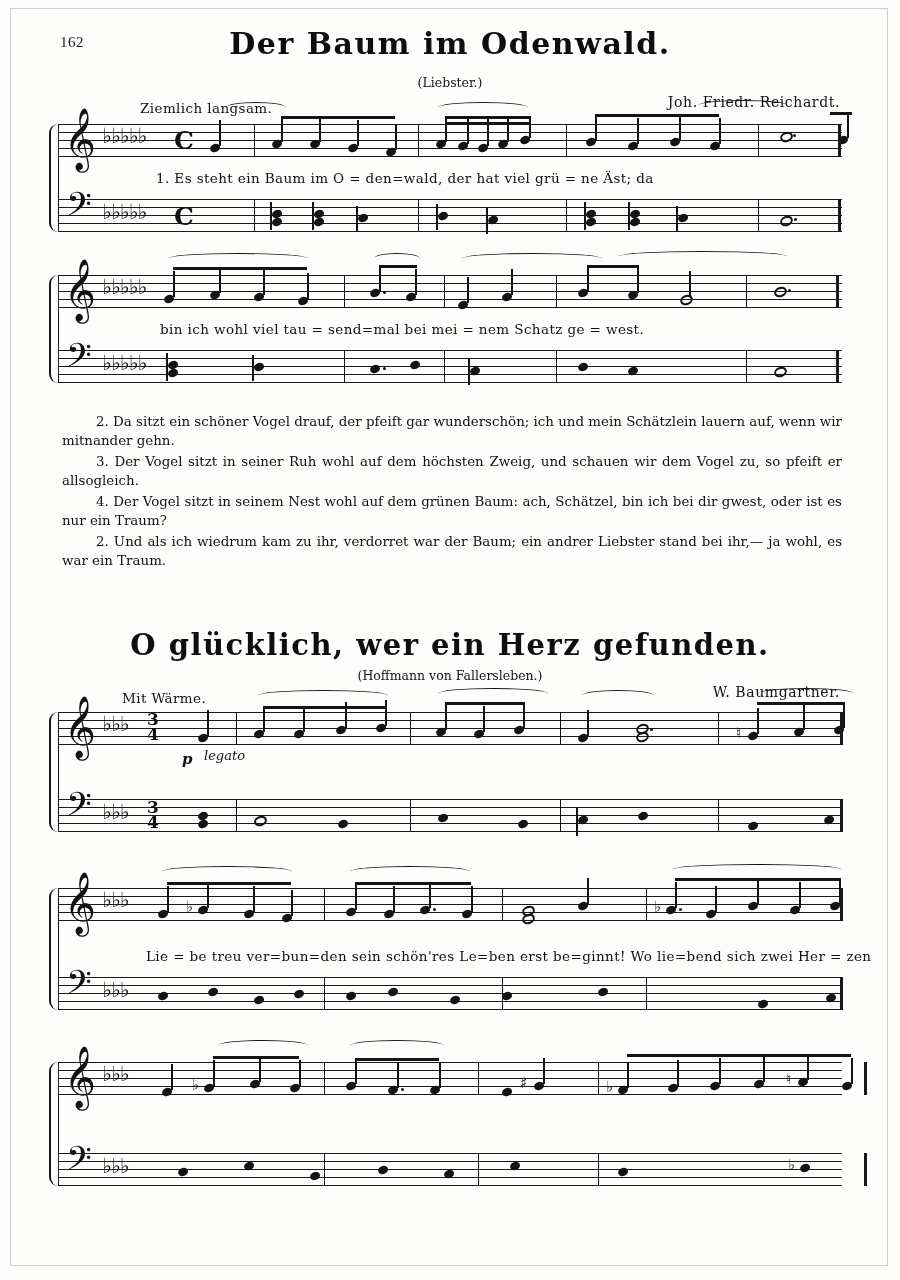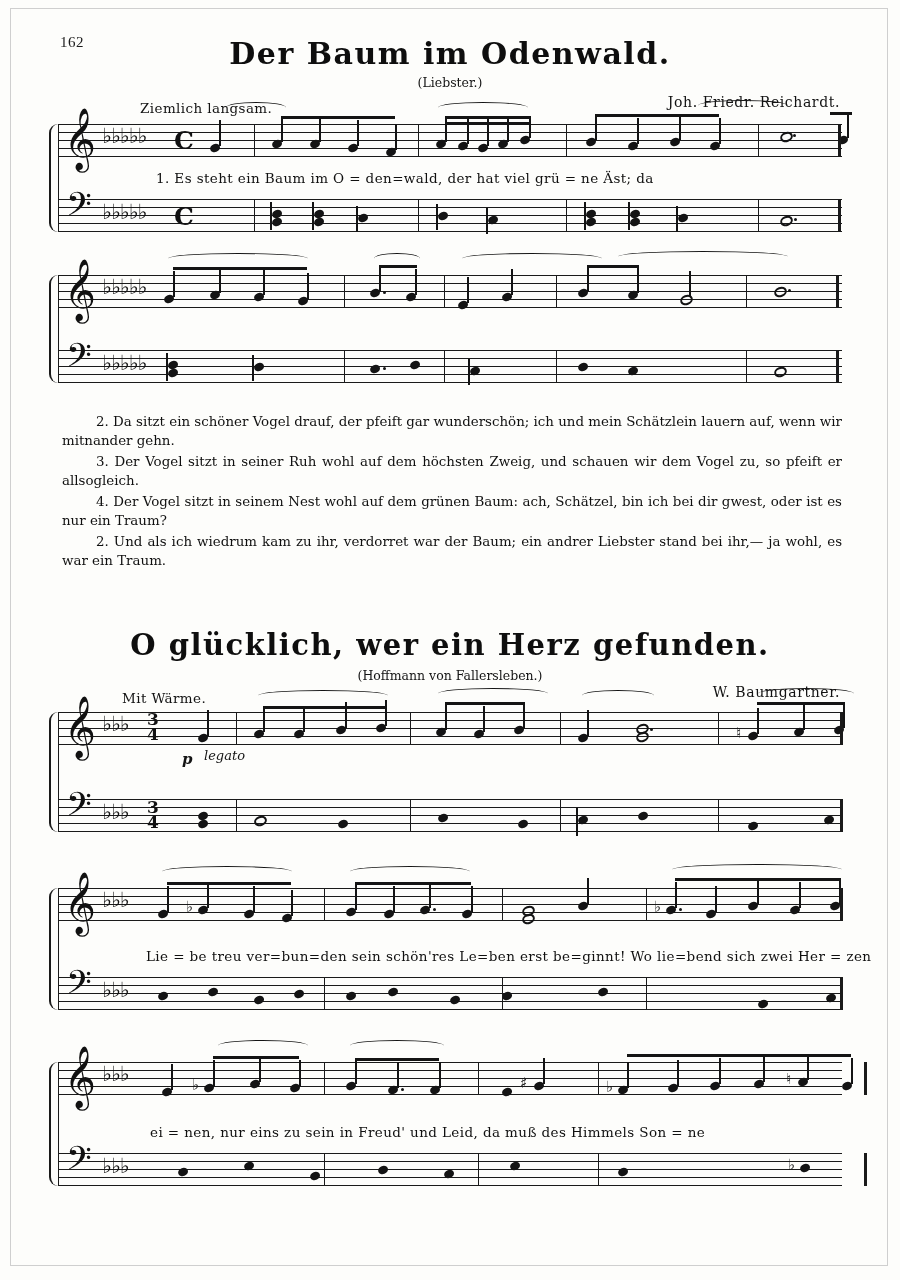--- a/index.html
+++ b/index.html
@@ -41,21 +41,21 @@
   
   .song-title {
     position: absolute;
     width: 100%;
     text-align: center;
     font-family: "DejaVu Serif", serif;
     font-weight: bold;
     letter-spacing: 1.5px;
     color: #0e0e0e;
   }
-  #title-1 { top: 36px; font-size: 30px; }
+  #title-1 { top: 26px; font-size: 30px; }
   #title-2 { top: 628px; font-size: 29px; }
 
   .song-subtitle {
     position: absolute;
     width: 100%;
     text-align: center;
     font-family: "DejaVu Serif", serif;
     font-size: 12.5px;
     color: #141414;
   }
@@ -401,20 +401,21 @@
     <div class="slur" style="left:404px; top:-22px; width:140px;"></div>
     <div class="slur" style="left:560px; top:-24px; width:170px;"></div>
 
     <div class="barline" style="left:0; top:0; height:108px;"></div>
     <div class="barline" style="left:286px; top:0; height:33px;"></div>
     <div class="barline" style="left:386px; top:0; height:33px;"></div>
     <div class="barline" style="left:498px; top:0; height:33px;"></div>
     <div class="barline" style="left:688px; top:0; height:33px;"></div>
     <div class="barline thick" style="left:778px; top:0; height:33px;"></div>
 
+    <div class="lyricline" style="left:102px; top:46px;">bin ich wohl viel   tau = send=mal  bei   mei = nem Schatz ge =   west.</div>
 
     <div class="stafflines" style="top:75px;">
       <i></i>
         <i></i>
         <i></i>
         <i></i>
         <i></i>
     </div>
     <div class="clef bass" style="left:8px; top:64px;">𝄢</div>
     <div class="accs" style="left:44px; top:76px;">♭♭♭♭♭</div>
@@ -697,21 +698,20 @@
 
     <div class="slur" style="left:160px; top:-22px; width:90px;"></div>
     <div class="slur" style="left:292px; top:-22px; width:94px;"></div>
 
     <div class="barline" style="left:0; top:0; height:124px;"></div>
     <div class="barline" style="left:266px; top:0; height:33px;"></div>
     <div class="barline" style="left:420px; top:0; height:33px;"></div>
     <div class="barline" style="left:540px; top:0; height:33px;"></div>
     <div class="barline thick" style="left:806px; top:0; height:33px;"></div>
 
-    <div class="lyricline" style="left:92px; top:62px;">ei = nen, nur eins zu   sein in Freud' und   Leid,    da    muß des Himmels Son = ne</div>
 
     <div class="stafflines" style="top:91px;">
       <i></i>
         <i></i>
         <i></i>
         <i></i>
         <i></i>
     </div>
     <div class="clef bass" style="left:8px; top:80px;">𝄢</div>
     <div class="accs" style="left:44px; top:92px;">♭♭♭</div>

